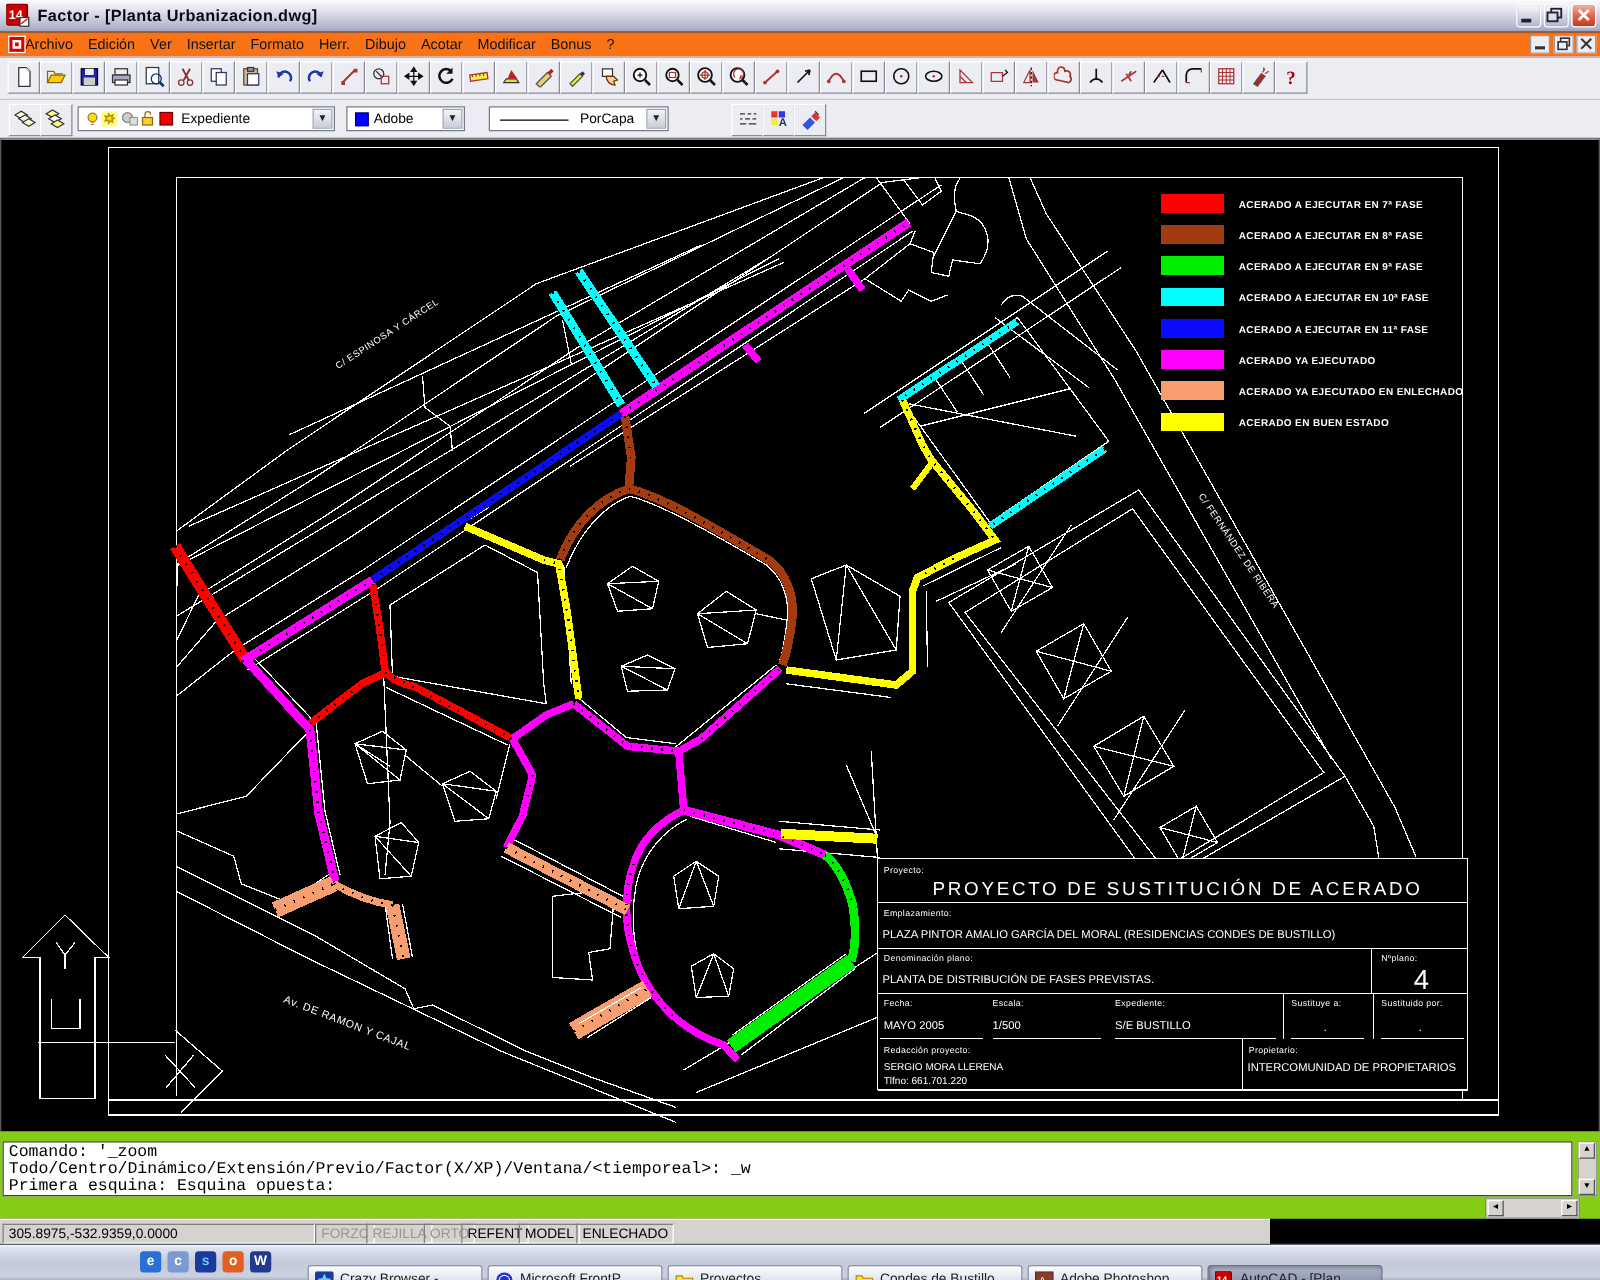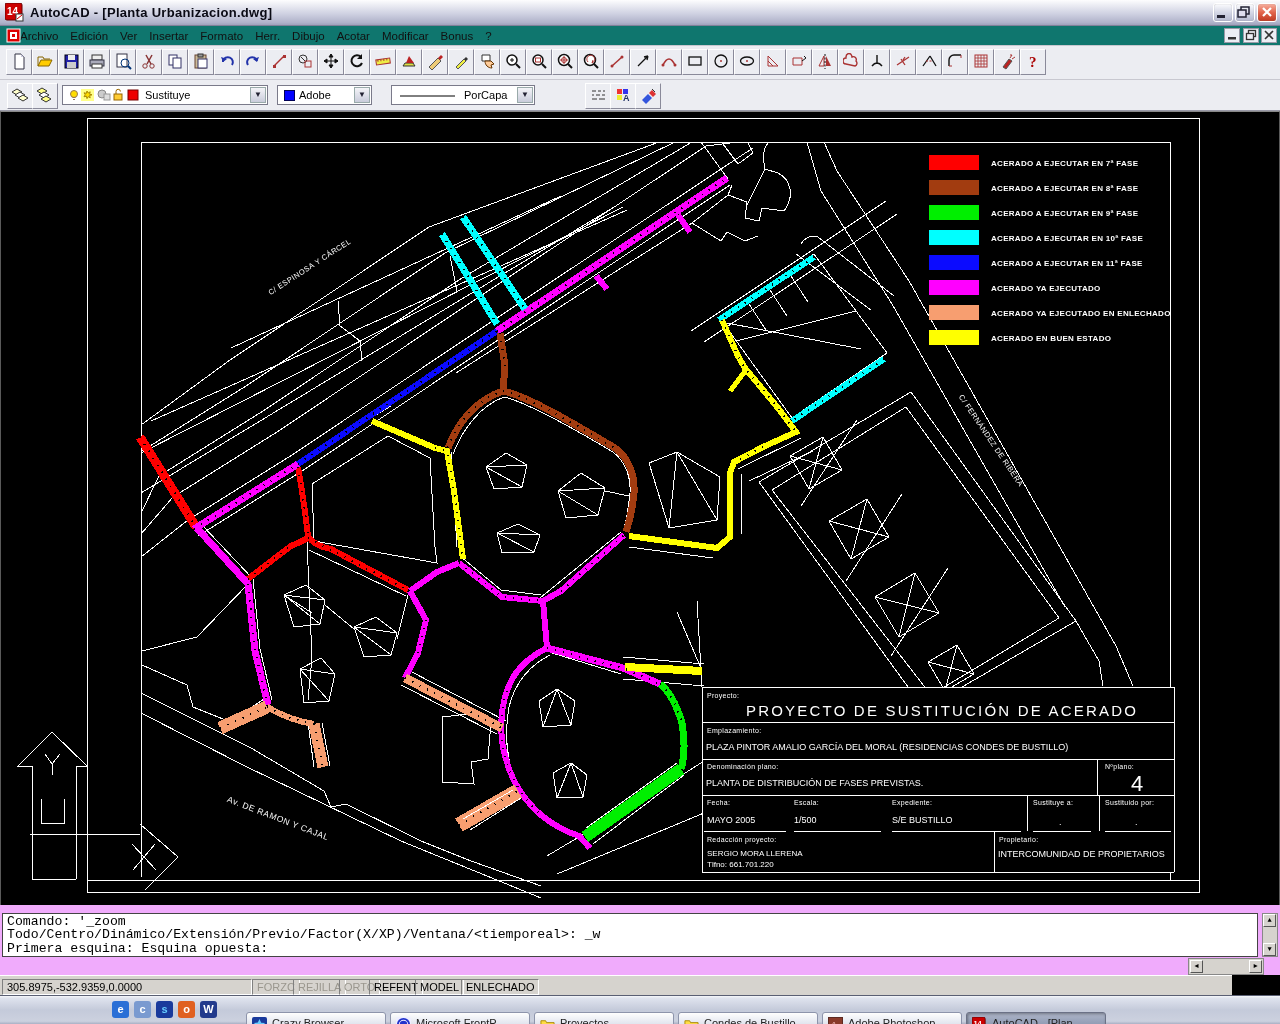--- a/index.html
+++ b/index.html
@@ -3,37 +3,37 @@
 * { margin:0; padding:0; box-sizing:border-box; }
 body { width:1280px; height:1024px; overflow:hidden; font-family:"Liberation Sans", sans-serif; background:#000; position:relative; }
 .titlebar { position:absolute; top:0; left:0; width:1280px; height:26px;
   background:linear-gradient(180deg,#fdfdfe 0%,#e8e9f1 25%,#cfd1e2 55%,#b0b3ca 90%,#9fa2bc 100%);
   border-bottom:1px solid #7f8199; }
 .tb-ico { position:absolute; left:5px; top:3px; width:19px; height:19px; }
 .tb-txt { position:absolute; left:30px; top:5px; font-size:13px; font-weight:bold; color:#0a0a14; letter-spacing:0.3px; }
 .wbtn { position:absolute; top:3px; width:20px; height:19px; border-radius:3px; border:1px solid #fff;
   background:linear-gradient(180deg,#fcfcfe,#d4d7e6 50%,#b4b8cf); box-shadow:inset 0 0 1px #888; 
   color:#24284f; font-size:11px; text-align:center; line-height:17px; font-weight:bold;}
-.menubar { position:absolute; top:26px; left:0; width:1280px; height:20px; background:#0f766e; border-bottom:1px solid #c8c8d0; font-size:11.5px; color:#111; }
+.menubar { position:absolute; top:26px; left:0; width:1280px; height:20px; background:#f97316; border-bottom:1px solid #c8c8d0; font-size:11.5px; color:#111; }
 .menubar span.mi { display:inline-block; padding:4px 6px 0 6px; }
 .m-ico { position:absolute; left:6px; top:2px; width:16px; height:16px; }
 .cbtn { position:absolute; top:2px; width:16px; height:15px; border:1px solid #9a9aa8; background:#eceef4; color:#333; font-size:9px; text-align:center; line-height:13px; }
 .toolbar1 { position:absolute; top:46px; left:0; width:1280px; height:34px; background:#ecedf2; border-bottom:1px solid #c8c8d0; padding:3px 0 0 6px; }
 .toolbar2 { position:absolute; top:80px; left:0; width:1280px; height:31px; background:#ecedf2; border-bottom:1px solid #9a9aa8; }
 .tbtn { display:inline-block; width:26px; height:26px; background:#ecedf2; border:1px solid; border-color:#fff #8a8a9a #8a8a9a #fff; margin-right:0; text-align:center; padding-top:3px; vertical-align:top; }
 .combo { position:absolute; height:20px; top:5px; background:#fff; border:1px solid #7a7a8a; font-size:11px; color:#000; }
 .combo .arr { position:absolute; right:1px; top:1px; width:16px; height:16px; background:linear-gradient(#f4f4f8,#c9ccdb); border:1px solid #9aa; text-align:center; line-height:14px; font-size:8px; color:#223; }
 .canvas { position:absolute; top:111px; left:0; width:1280px; height:794px; background:#000; border-top:1px solid #888; border-left:1px solid #5a5a5a; border-right:1px solid #5a5a5a; }
-.cmd { position:absolute; top:905px; left:0; width:1280px; height:70px; background:#f0abfc; font-family:"Liberation Mono", monospace; font-size:13.2px; color:#000; }
+.cmd { position:absolute; top:905px; left:0; width:1280px; height:70px; background:#84cc16; font-family:"Liberation Mono", monospace; font-size:13.2px; color:#000; }
 .cmdhist { position:absolute; top:8px; left:2px; width:1256px; height:44px; border:1px solid #444; background:#fff; padding:1px 0 0 4px; line-height:13.4px; white-space:pre; overflow:hidden; }
 .vsb { position:absolute; top:8px; right:2px; width:16px; height:44px; background:#d6d3ce; border:1px solid #888; }
 .sbtn { position:absolute; left:0; width:13px; height:13px; background:#d6d3ce; border:1px solid; border-color:#fff #555 #555 #fff; font-size:7px; text-align:center; line-height:11px; color:#000; }
 .cmdin { position:absolute; top:53px; left:2px; width:1184px; height:17px; border:1px solid #444; background:#fff; padding:1px 0 0 4px; }
 .hsb { position:absolute; top:53px; left:1188px; width:76px; height:17px; background:#d6d3ce; border:1px solid #888; }
-.statusbar { position:absolute; top:975px; left:0; width:1232px; height:22px; background:#d6d3ce; font-size:11px; color:#000; border-top:1px solid #fff; }
+.statusbar { position:absolute; top:975px; left:0; width:1016px; height:22px; background:#d6d3ce; font-size:11px; color:#000; border-top:1px solid #fff; }
 .coord { position:absolute; left:2px; top:3px; width:250px; height:16px; border:1px solid; border-color:#808080 #fff #fff #808080; padding:1px 0 0 4px; font-size:11px; }
 .sbox { position:absolute; top:3px; height:16px; border:1px solid; border-color:#808080 #fff #fff #808080; padding:1px 4px 0 4px; }
 .gray { color:#9a978e; }
 .taskbar { position:absolute; top:995px; left:0; width:1280px; height:29px; background:linear-gradient(180deg,#f6f7fa 0%,#dfe3ee 8%,#c4cada 50%,#ccd1df 90%,#aab0c4 100%); border-top:1px solid #5a5f73; }
 .inicio { position:absolute; left:0; top:1px; width:100px; height:27px; border-radius:0 14px 14px 0;
   background:linear-gradient(180deg,#7eda81 0%,#3a9e44 20%,#2a8a35 50%,#1e7a2a 80%,#156321 100%);
   box-shadow:inset -2px -2px 4px rgba(0,0,0,0.3), inset 2px 2px 3px rgba(255,255,255,0.4);margin-top:28px; }
 .inicio span { position:absolute; left:33px; top:3px; color:#fff; font-size:16px; font-weight:bold; font-style:italic; text-shadow:1px 1px 2px #06400c; }
 .tkbtn { position:absolute; top:16px; height:23px; width:140px; border-radius:3px; border:1px solid #8d94ab;
   background:linear-gradient(180deg,#fefefe,#dde1ec 60%,#ccd2e2); font-size:11px; color:#222; padding:4px 0 0 25px; white-space:nowrap; overflow:hidden; }
@@ -51,21 +51,21 @@
 .tnum { font:22px "Liberation Sans", sans-serif; fill:#fff; }
 </style></head>
 <body>
 <div class="titlebar">
  <svg class="tb-ico" viewBox="0 0 19 19">
       <rect x="0" y="0" width="17" height="17" rx="2" fill="#c00" stroke="#600"></rect>
       <text x="2" y="12" font-size="10" font-weight="bold" fill="#fff" font-family="Liberation Sans">14</text>
       <rect x="11" y="11" width="7" height="7" fill="#fff" stroke="#333"></rect>
       <path d="M12,16 l5,-4" stroke="#c00"></path>
     </svg>
- <span class="tb-txt">AutoCAD - [Planta Urbanizacion.dwg]</span>
+ <span class="tb-txt">Factor - [Planta Urbanizacion.dwg]</span>
  <div class="wbtn" style="left:1213px"><svg width="18" height="17">
         <rect x="3" y="11" width="8" height="3" fill="#223"></rect>
       </svg></div>
  <div class="wbtn" style="left:1235px"><svg width="18" height="17">
         <rect x="5" y="3" width="8" height="7" fill="none" stroke="#223" stroke-width="1.5"></rect>
         <rect x="2" y="6" width="8" height="7" fill="#dde" stroke="#223" stroke-width="1.5"></rect>
       </svg></div>
  <div class="wbtn" style="left:1257px; background:linear-gradient(180deg,#f7b0a0,#e2654c 50%,#c03a22);border-color:#fff">
   <svg width="18" height="17">
         <path d="M5,4 l8,8 M13,4 l-8,8" stroke="#fff" stroke-width="2.2"></path>
@@ -234,21 +234,21 @@
 <circle cx="8" cy="6" r="3.5" fill="#fd0" stroke="#975"></circle>
           <path d="M6.5,9.5 h3 M7,11.5 h2" stroke="#975"></path>
 <rect x="15" y="1" width="13" height="12" fill="#ff8"></rect>
 <path d="M21,3 l1.2,2 2,-1.2 -0.6,2.4 2.4,0.6 -2.4,0.6 0.6,2.4 -2,-1.2 -1.2,2 -0.6,-2.4 -2.4,0.6 1.2,-2 -1.2,-2 2.4,0.6 z" fill="#fd0" stroke="#a80"></path>
 <circle cx="36" cy="6" r="4" fill="#ccc" stroke="#888"></circle>
           <rect x="38" y="6" width="6" height="6" fill="#ddd" stroke="#999"></rect>
 <rect x="48" y="6" width="8" height="6" fill="#fc3" stroke="#960"></rect>
           <path d="M50,6 v-2.5 a2.2,2.2 0 0 1 4.4,0" fill="none" stroke="#960"></path>
 <rect x="62" y="2" width="10" height="10" fill="#e00" stroke="#700"></rect>
 </svg></span>
-   <span style="position:absolute;left:82px;top:3px">Sustituye</span>
+   <span style="position:absolute;left:82px;top:3px">Expediente</span>
    <span class="arr">▼</span>
  </div>
  <div class="combo" style="left:277px;width:95px;">
    <span style="position:absolute;left:6px;top:4px;width:11px;height:11px;background:#00f;border:1px solid #005"></span>
    <span style="position:absolute;left:21px;top:3px">Adobe</span>
    <span class="arr">▼</span>
  </div>
  <div class="combo" style="left:391px;width:144px;">
    <svg style="position:absolute;left:8px;top:9px" width="55" height="2">
         <path d="M0,1 H55" stroke="#000"></path>

